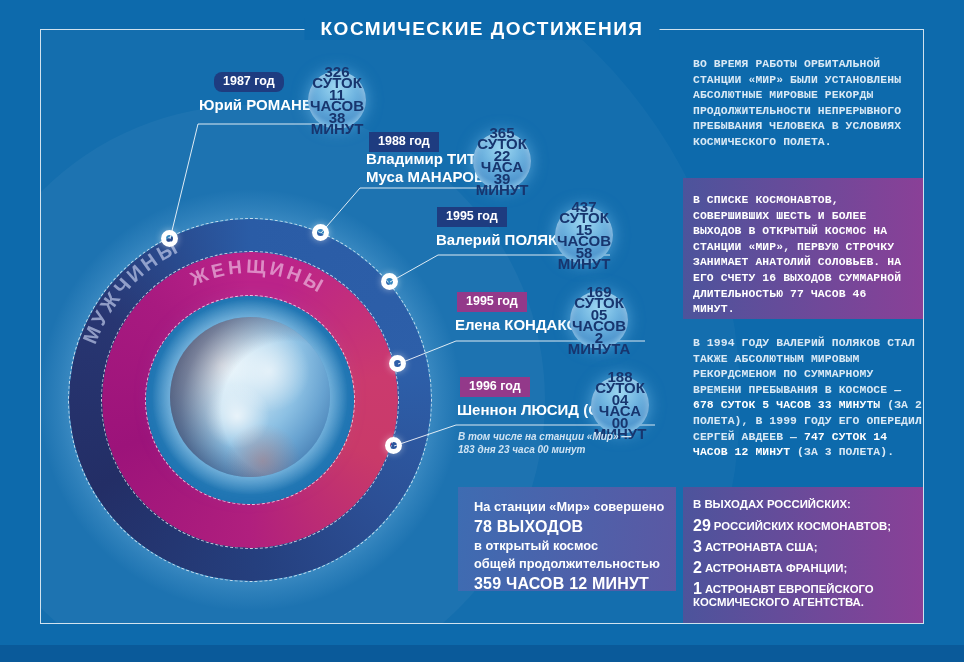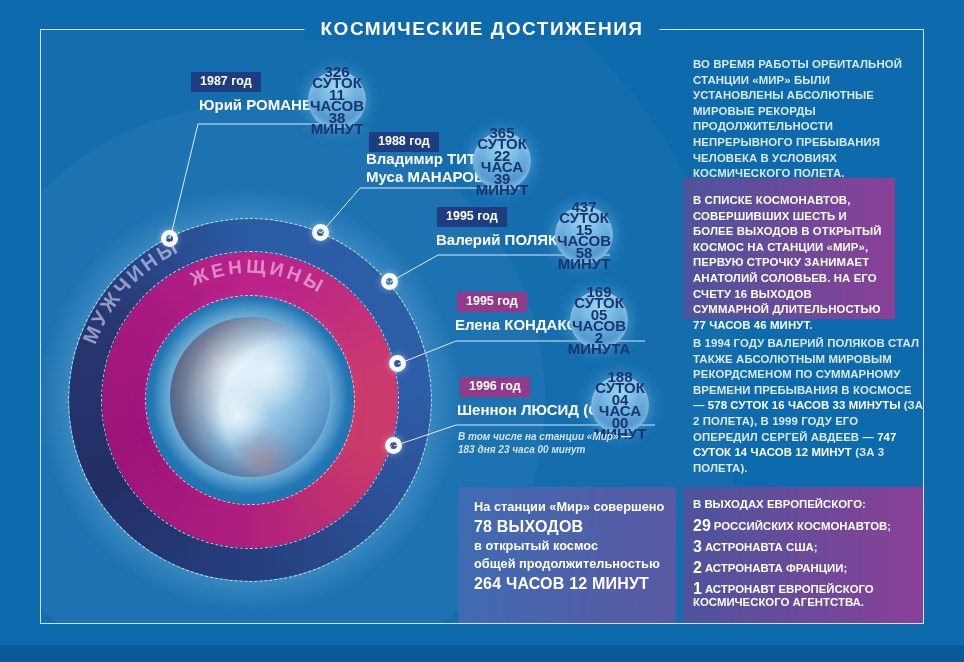--- a/index.html
+++ b/index.html
@@ -50,35 +50,35 @@
   .badge{position:absolute;color:#fff;font-size:12.5px;font-weight:700;line-height:1;padding:3px 9px 4px;}
   .navy{background:#1e3c80;} .pink{background:#93398a;}
   .cname{position:absolute;color:#fff;font-size:15px;font-weight:700;line-height:18px;white-space:nowrap;}
   .cname span{display:block;}
   .bubble{position:absolute;width:58px;height:58px;border-radius:50%;display:flex;flex-direction:column;
     align-items:center;justify-content:center;text-align:center;
     font-size:15px;line-height:11.5px;font-weight:700;color:#17356e;
     background:radial-gradient(circle at 50% 28%,#9ed8f2 0%,#6fb4e0 38%,#4f97cf 66%,#57aadd 85%,#83d2f4 100%);
     box-shadow:0 0 16px rgba(135,205,245,0.55), inset 0 0 8px rgba(255,255,255,0.5);}
   .cnote{position:absolute;color:#cfe3f3;font-size:10px;font-style:italic;font-weight:700;line-height:13px;}
-  .b1{left:191px;top:72px;}  .n1{left:199px;top:96px;}  .bb1{left:308px;top:71px;}
+  .b1{left:214px;top:72px;border-radius:8px;}  .n1{left:199px;top:96px;}  .bb1{left:308px;top:71px;}
   .b2{left:369px;top:132px;} .n2{left:366px;top:150px;} .bb2{left:473px;top:132px;}
   .b3{left:437px;top:207px;} .n3{left:436px;top:231px;} .bb3{left:555px;top:206px;}
   .b4{left:457px;top:292px;} .n4{left:455px;top:316px;} .bb4{left:570px;top:291px;}
   .b5{left:460px;top:377px;} .n5{left:457px;top:401px;} .bb5{left:591px;top:376px;}
   .note5{left:458px;top:430px;}
   
-  .ptxt{font-size:11.4px;line-height:15.6px;font-weight:600;letter-spacing:0.1px;}
+  .ptxt{font-size:11.4px;line-height:15.6px;font-weight:600;letter-spacing:0.1px;font-family:Liberation Mono, monospace;}
   .p1{position:absolute;left:693px;top:57px;width:228px;color:#d9e9f5;}
-  .p2{position:absolute;left:683px;top:178px;width:212px;height:141px;box-sizing:border-box;
+  .p2{position:absolute;left:683px;top:178px;width:240px;height:141px;box-sizing:border-box;
       padding:15px 10px 4px 10px;color:#fff;background:linear-gradient(90deg,#4c549c,#8a4097);}
   .p3{position:absolute;left:693px;top:336px;width:232px;color:#d9e9f5;}
   .p3 .b{color:#fff;}
   span.b{font-weight:800;}
-  .p4{position:absolute;left:458px;top:487px;width:218px;height:137px;box-sizing:border-box;
+  .p4{position:absolute;left:458px;top:487px;width:218px;height:104px;box-sizing:border-box;
       padding:11px 0 0 16px;color:#fff;background:linear-gradient(95deg,#3e6cb2,#5b58a3);}
   .p4 .r{font-size:12.8px;font-weight:600;line-height:18px;}
   .p4 .big{font-size:16px;font-weight:800;line-height:21px;letter-spacing:0.2px;}
   .p5{position:absolute;left:683px;top:487px;width:240px;height:136px;box-sizing:border-box;
       padding:10px 12px 0 10px;color:#fff;background:linear-gradient(90deg,#4c549c,#8a4097);}
   .p5 .hd{font-size:11.4px;font-weight:700;line-height:14px;margin-bottom:8px;}
   .item{font-size:11.4px;font-weight:600;line-height:13px;margin-bottom:7px;}
   .item .num{font-size:16px;font-weight:800;margin-right:3px;vertical-align:-1px;}
   
   .frame{position:absolute;left:40px;top:29px;right:40px;bottom:38px;border:1px solid rgba(255,255,255,0.8);pointer-events:none;}
@@ -176,32 +176,32 @@
     <div>04 ЧАСА</div>
     <div>00 МИНУТ</div>
   </div>
   <div class="cnote note5">
     <div>В том числе на станции «Мир» —</div>
     <div>183 дня 23 часа 00 минут</div>
   </div>
 
   <div class="p1 ptxt"><span>ВО ВРЕМЯ РАБОТЫ ОРБИТАЛЬНОЙ СТАНЦИИ «МИР» БЫЛИ УСТАНОВЛЕНЫ АБСОЛЮТНЫЕ МИРОВЫЕ РЕКОРДЫ ПРОДОЛЖИТЕЛЬНОСТИ НЕПРЕРЫВНОГО ПРЕБЫВАНИЯ ЧЕЛОВЕКА В УСЛОВИЯХ КОСМИЧЕСКОГО ПОЛЕТА.</span></div>
   <div class="p2 ptxt"><span>В СПИСКЕ КОСМОНАВТОВ, СОВЕРШИВШИХ </span><span class="b">ШЕСТЬ И БОЛЕЕ ВЫХОДОВ</span><span> В ОТКРЫТЫЙ КОСМОС НА СТАНЦИИ «МИР», ПЕРВУЮ СТРОЧКУ ЗАНИМАЕТ АНАТОЛИЙ СОЛОВЬЕВ. НА ЕГО СЧЕТУ </span><span class="b">16 ВЫХОДОВ</span><span> СУММАРНОЙ ДЛИТЕЛЬНОСТЬЮ </span><span class="b">77 ЧАСОВ 46 МИНУТ.</span></div>
-  <div class="p3 ptxt"><span>В 1994 ГОДУ ВАЛЕРИЙ ПОЛЯКОВ СТАЛ ТАКЖЕ АБСОЛЮТНЫМ МИРОВЫМ РЕКОРДСМЕНОМ ПО СУММАРНОМУ ВРЕМЕНИ ПРЕБЫВАНИЯ В КОСМОСЕ — </span><span class="b">578 СУТОК 16 ЧАСОВ 33 МИНУТЫ</span><span> (ЗА 2 ПОЛЕТА), В 1999 ГОДУ ЕГО ОПЕРЕДИЛ СЕРГЕЙ АВДЕЕВ — </span><span class="b">747 СУТОК 14 ЧАСОВ 12 МИНУТ</span><span> (ЗА 3 ПОЛЕТА).</span></div>
+  <div class="p3 ptxt"><span>В 1994 ГОДУ ВАЛЕРИЙ ПОЛЯКОВ СТАЛ ТАКЖЕ АБСОЛЮТНЫМ МИРОВЫМ РЕКОРДСМЕНОМ ПО СУММАРНОМУ ВРЕМЕНИ ПРЕБЫВАНИЯ В КОСМОСЕ — </span><span class="b">678 СУТОК 5 ЧАСОВ 33 МИНУТЫ</span><span> (ЗА 2 ПОЛЕТА), В 1999 ГОДУ ЕГО ОПЕРЕДИЛ СЕРГЕЙ АВДЕЕВ — </span><span class="b">747 СУТОК 14 ЧАСОВ 12 МИНУТ</span><span> (ЗА 3 ПОЛЕТА).</span></div>
 
   <div class="p4">
     <div class="r">На станции «Мир» совершено</div>
     <div class="big">78 ВЫХОДОВ</div>
     <div class="r">в открытый космос</div>
     <div class="r">общей продолжительностью</div>
-    <div class="big">264 ЧАСОВ 12 МИНУТ</div>
+    <div class="big">359 ЧАСОВ 12 МИНУТ</div>
   </div>
 
   <div class="p5">
-    <div class="hd">В ВЫХОДАХ ЕВРОПЕЙСКОГО:</div>
+    <div class="hd">В ВЫХОДАХ РОССИЙСКИХ:</div>
     <div class="item">
       <span class="num">29</span><span>РОССИЙСКИХ КОСМОНАВТОВ;</span>
     </div>
     <div class="item">
       <span class="num">3</span><span>АСТРОНАВТА США;</span>
     </div>
     <div class="item">
       <span class="num">2</span><span>АСТРОНАВТА ФРАНЦИИ;</span>
     </div>
     <div class="item">

